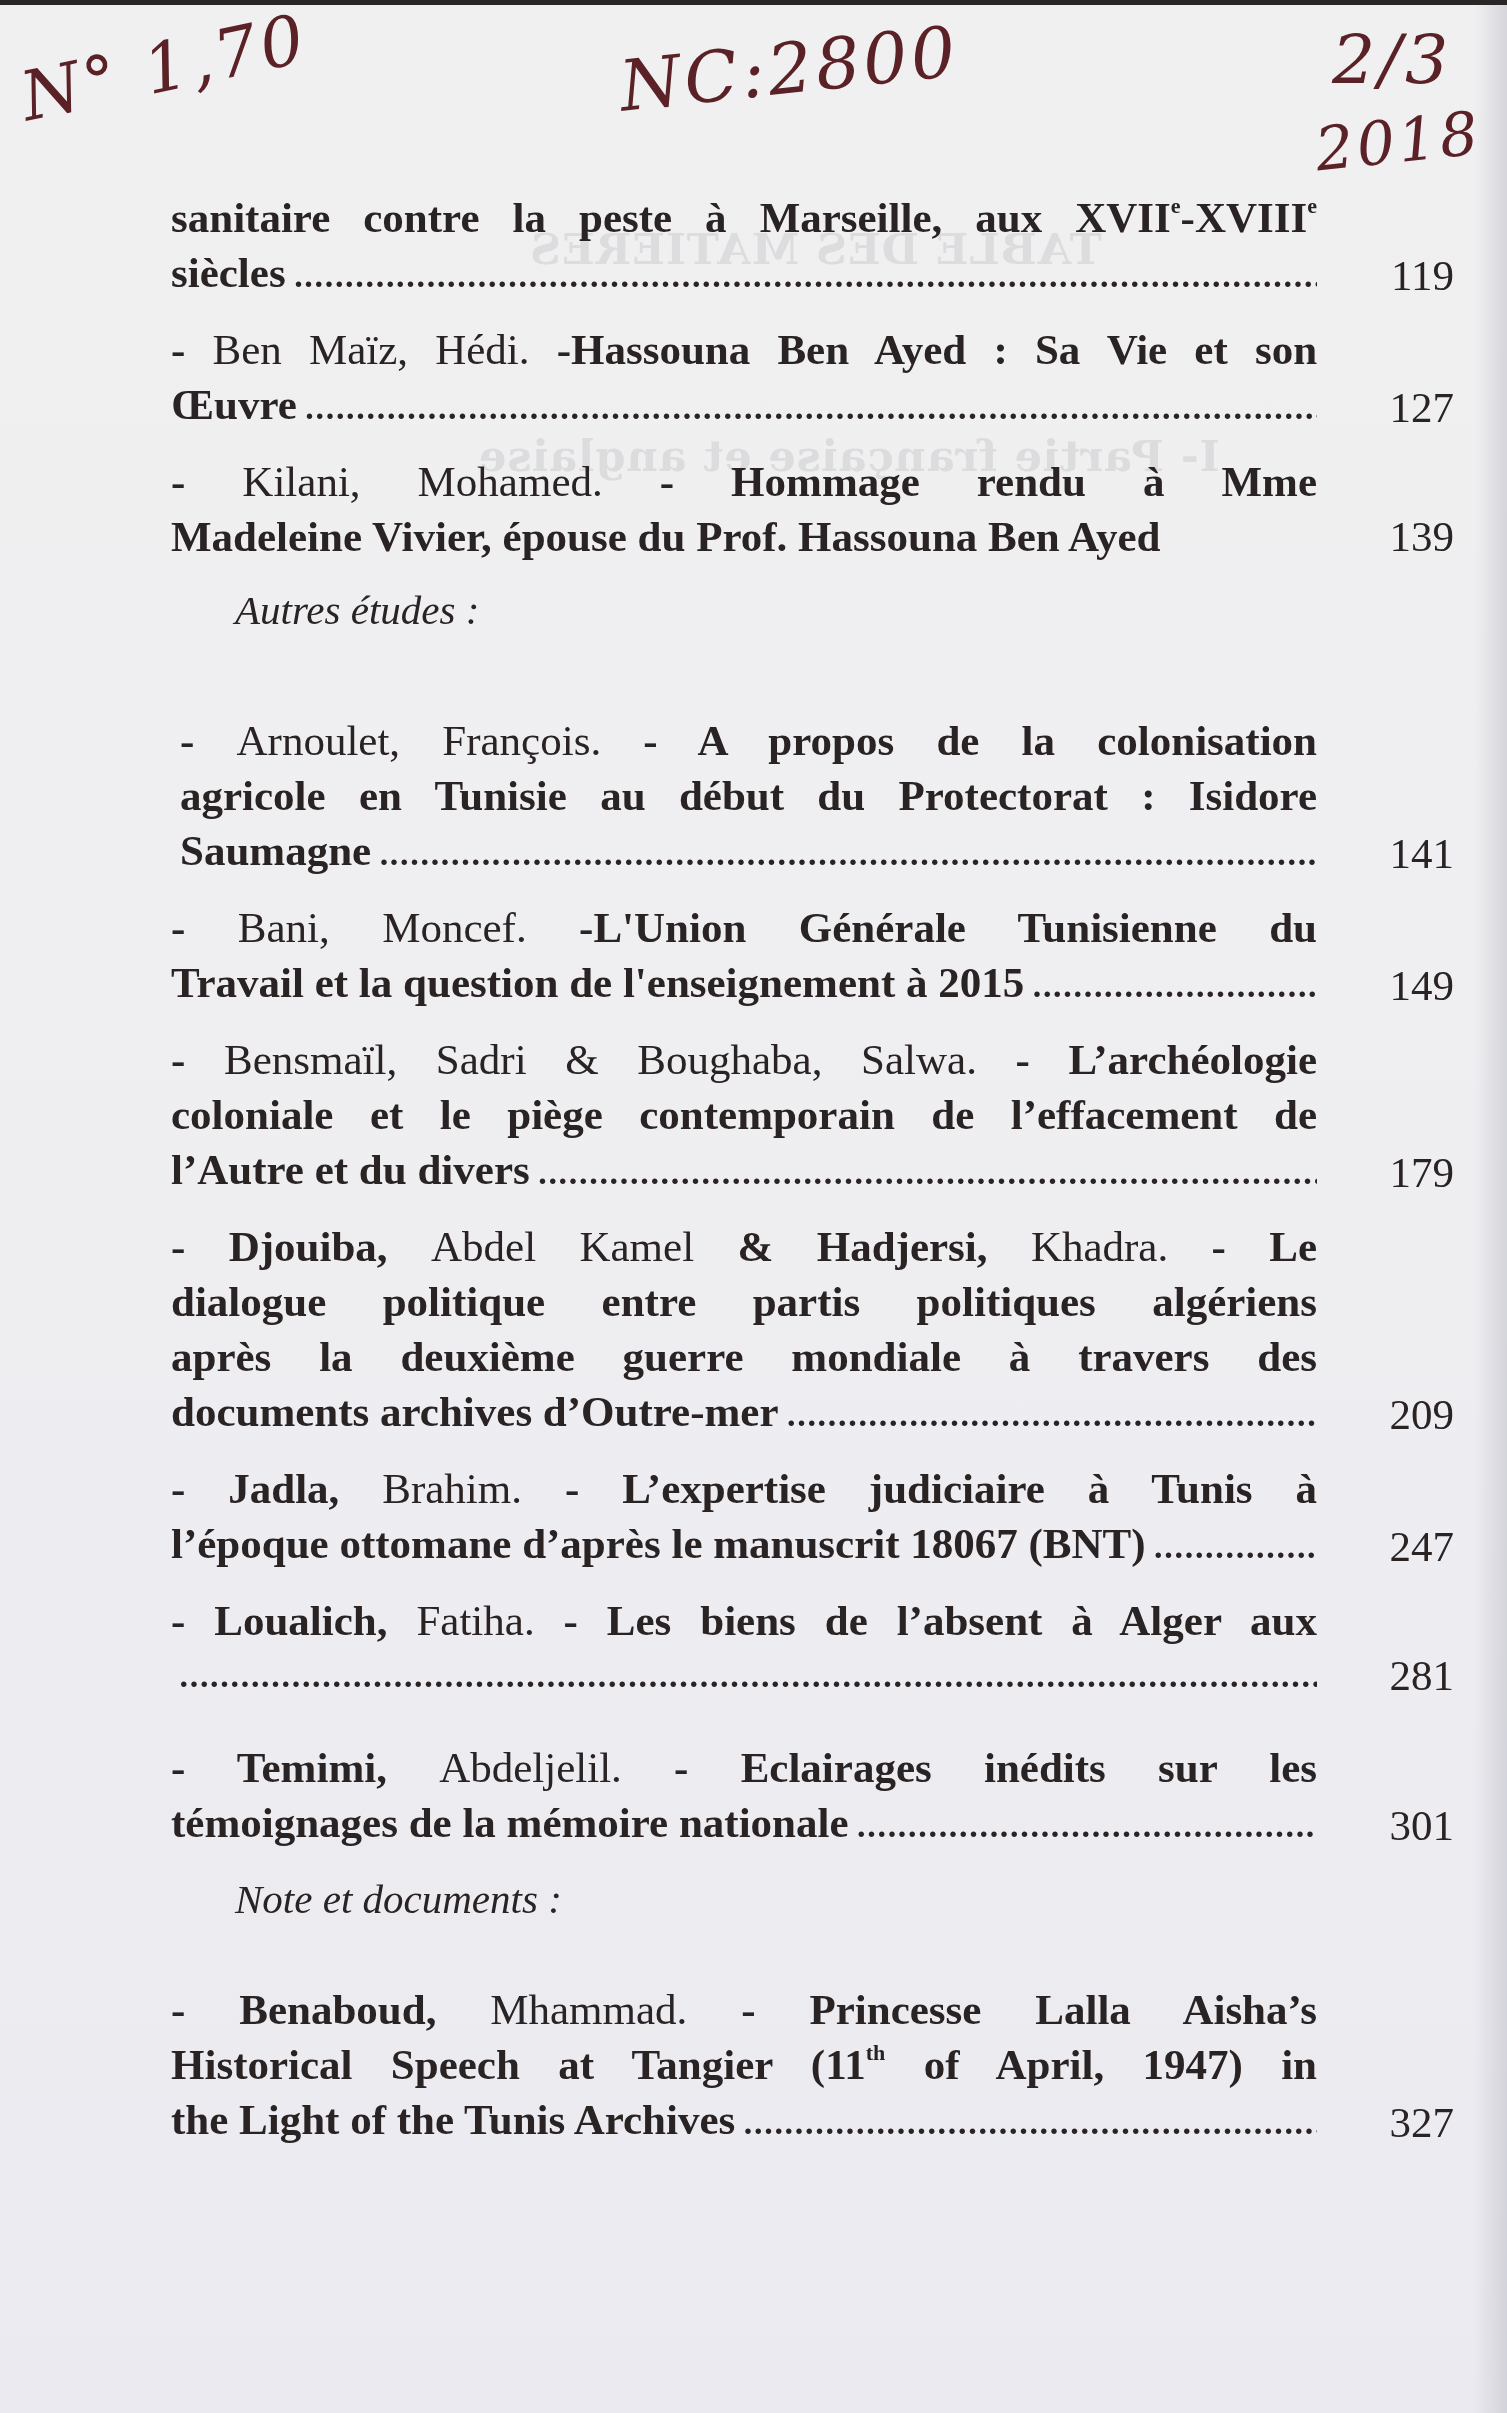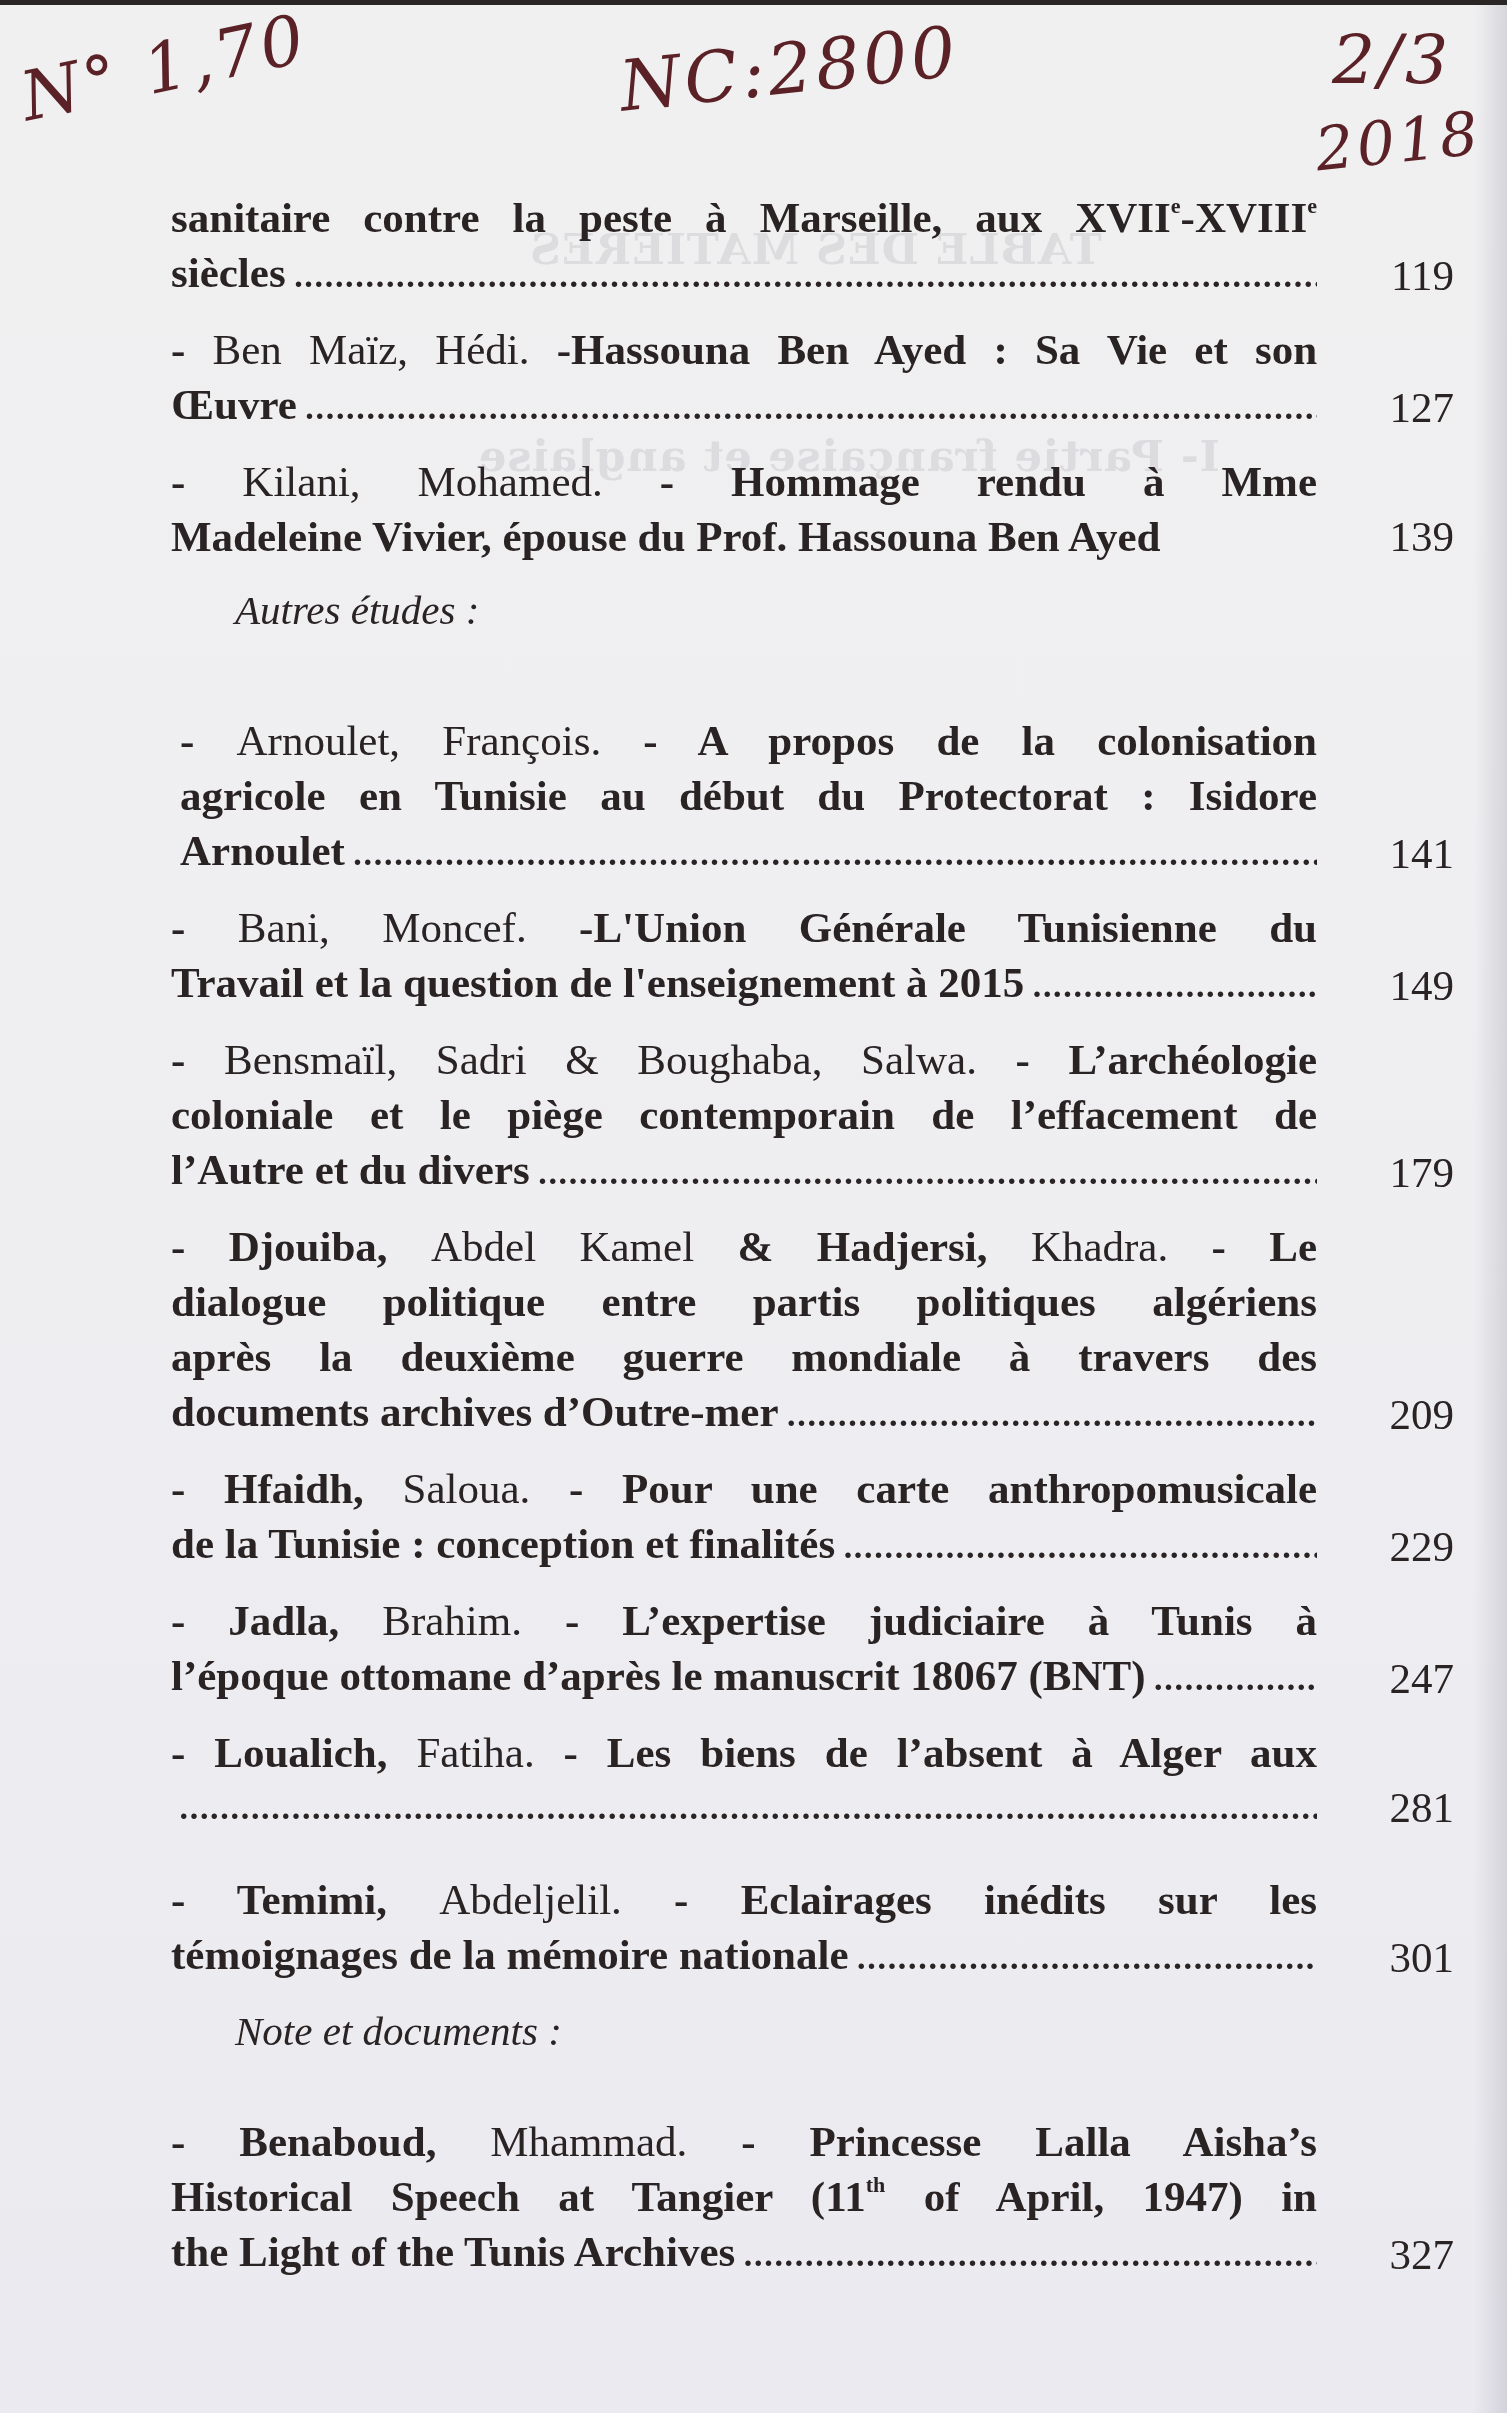--- a/index.html
+++ b/index.html
@@ -167,21 +167,21 @@
       </span>
     <span class="page-num">139</span>
   </div>
 
   <div class="section-heading" style="margin-bottom:75px;">Autres études :</div>
 
   <div class="entry" style="margin-bottom:19px;margin-left:9px;">
     <span class="line"><span class="dash">-</span> <span class="author">Arnoulet, François.</span> <span>- A propos de la colonisation</span></span>
     <span class="line">agricole en Tunisie au début du Protectorat : Isidore</span>
     <span class="lastline">
-        <span class="txt">Arnoulet</span>
+        <span class="txt">Saumagne</span>
         <span class="dots"></span>
       </span>
     <span class="page-num">141</span>
   </div>
 
   <div class="entry" style="margin-bottom:19px;">
     <span class="line"><span class="dash">-</span> <span class="author">Bani, Moncef.</span> <span>-L'Union Générale Tunisienne du</span></span>
     <span class="lastline">
         <span class="txt">Travail et la question de l'enseignement à 2015</span>
         <span class="dots"></span>
@@ -203,28 +203,20 @@
     <span class="line"><span class="dash">-</span> <span>Djouiba,</span> <span class="author">Abdel Kamel</span> <span>&amp; Hadjersi,</span> <span class="author">Khadra.</span> <span>- Le</span></span>
     <span class="line">dialogue politique entre partis politiques algériens</span>
     <span class="line">après la deuxième guerre mondiale à travers des</span>
     <span class="lastline">
         <span class="txt">documents archives d’Outre-mer</span>
         <span class="dots"></span>
       </span>
     <span class="page-num">209</span>
   </div>
 
-  <div class="entry" style="margin-bottom:19px;">
-    <span class="line"><span class="dash">-</span> <span>Hfaidh,</span> <span class="author">Saloua.</span> <span>- Pour une carte anthropomusicale</span></span>
-    <span class="lastline">
-        <span class="txt">de la Tunisie : conception et finalités</span>
-        <span class="dots"></span>
-      </span>
-    <span class="page-num">229</span>
-  </div>
 
   <div class="entry" style="margin-bottom:19px;">
     <span class="line"><span class="dash">-</span> <span>Jadla,</span> <span class="author">Brahim.</span> <span>- L’expertise judiciaire à Tunis à</span></span>
     <span class="lastline">
         <span class="txt">l’époque ottomane d’après le manuscrit 18067 (BNT)</span>
         <span class="dots"></span>
       </span>
     <span class="page-num">247</span>
   </div>
 

